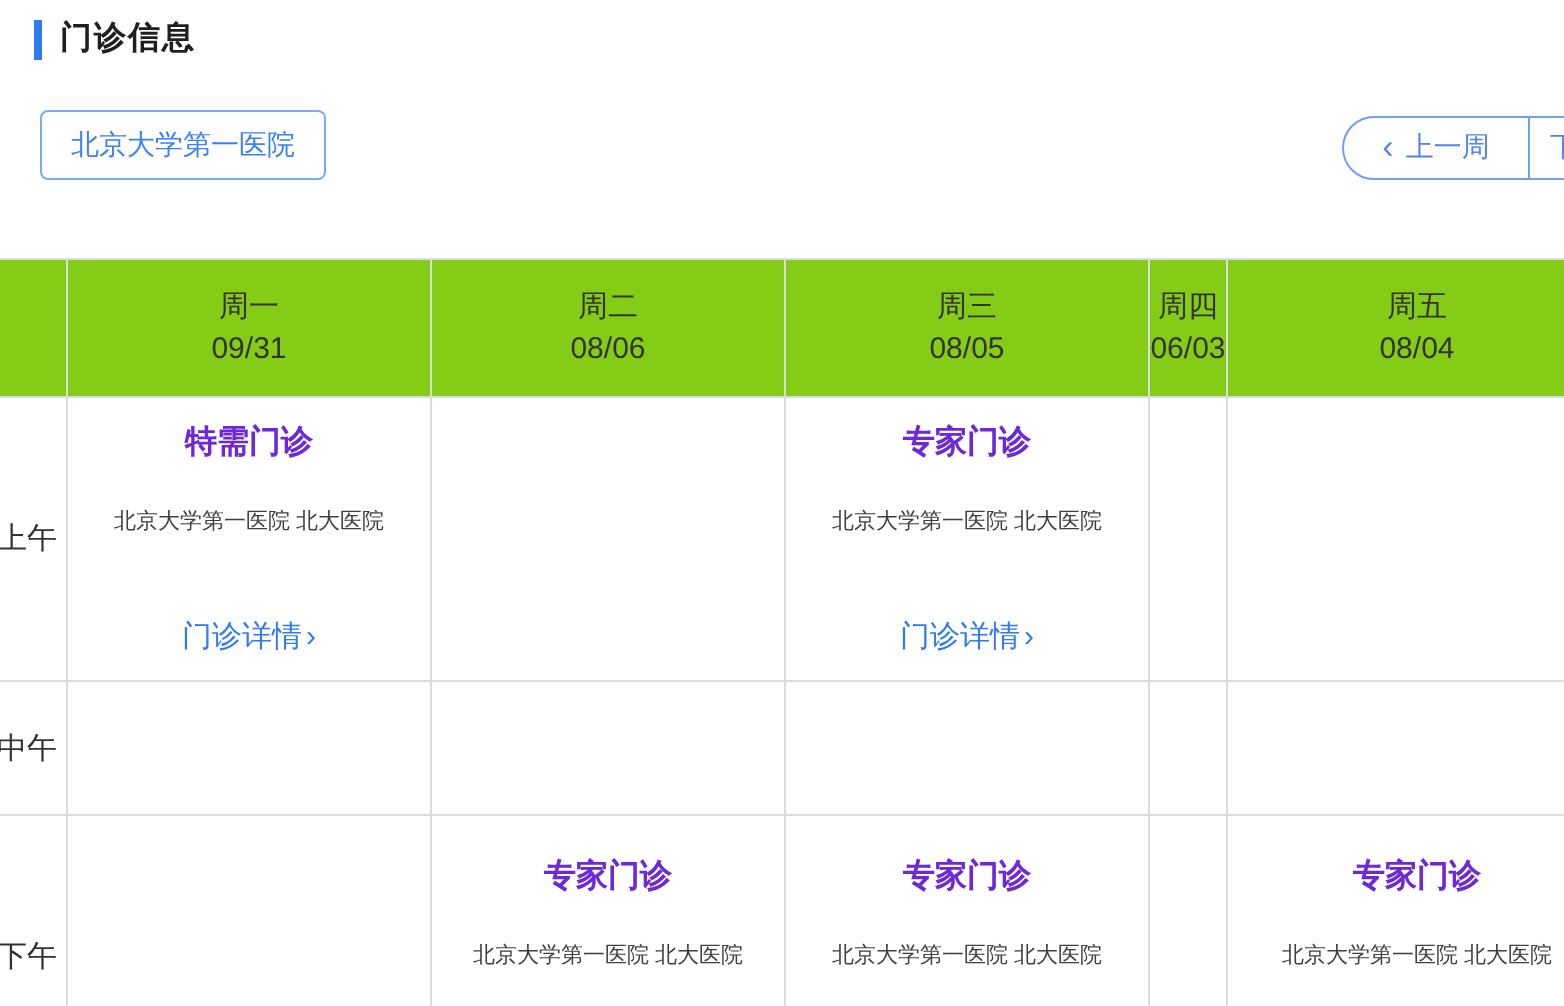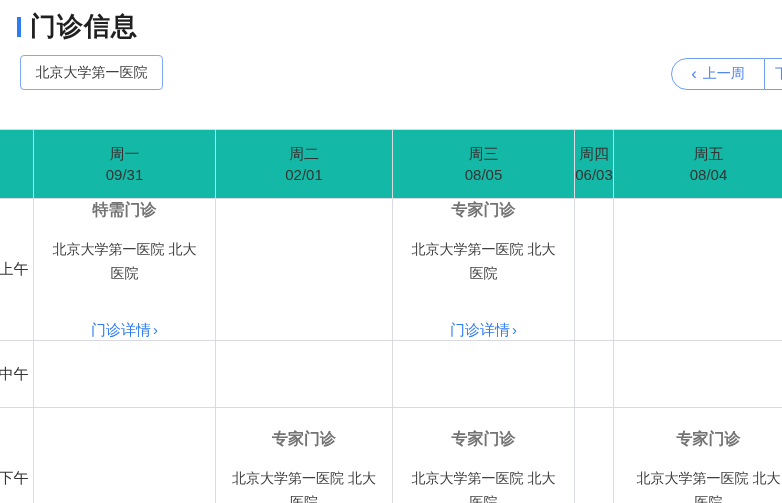--- a/index.html
+++ b/index.html
@@ -16,31 +16,31 @@
   .title-row {
     position: absolute; left: 17px; top: 9px;
     display: flex; align-items: center;
   }
   .title-marker {
     width: 4px; height: 20px;
     background: #2d7cf0;
     margin-right: 9px;
   }
   .page-title {
-    font-size: 26px; font-weight: 700; color: #1f1f1f;
+    font-size: 16px; font-weight: 700; color: #1f1f1f;
     letter-spacing: 1px;
   }
 
   .hospital-btn {
     position: absolute; left: 20px; top: 55px;
     width: 143px; height: 35px;
     box-sizing: border-box;
     border: 1px solid #7ea9f4; border-radius: 4px;
     background: #fff;
-    color: #404040; font-size: 14px;
+    color: #3b82f6; font-size: 14px;
     display: flex; align-items: center; justify-content: center;
     cursor: pointer;
   }
 
   
   .week-nav {
     position: absolute; left: 671px; top: 58px;
     display: flex; height: 32px;
   }
   .nav-btn {
@@ -70,37 +70,37 @@
     width: 810px;
     background: #fff;
   }
   .schedule th, .schedule td {
     border: 1px solid #d9dbe0;
     padding: 0;
     text-align: center;
     vertical-align: middle;
   }
   .schedule thead th {
-    background: #14b8a6;
+    background: #84cc16;
     height: 68px;
     font-weight: 400; font-size: 15px; color: #333;
   }
   .day-label, .day-date { line-height: 21px; }
   tr.row-am   { height: 142px; }
   tr.row-noon { height: 67px;  }
   tr.row-pm   { height: 142px; }
   .time-label { font-size: 15px; color: #333; }
   td.top-align { vertical-align: top; padding-top: 20px; }
 
   .clinic-type {
-    font-size: 16px; font-weight: 700; color: #737373;
+    font-size: 16px; font-weight: 700; color: #6d28d9;
     margin-bottom: 5px; line-height: 22px;
   }
   .clinic-hospital {
-    font-size: 14px; color: #404040; line-height: 24px;
+    font-size: 11px; color: #404040; line-height: 24px;
     max-width: 150px; margin: 16px auto;
   }
   .clinic-link {
     display: inline-block; margin-top: 20px;
     font-size: 15px; color: #2f7bf5;
     cursor: pointer; text-decoration: none;
   }
   .chev-right { margin-left: 2px; }
 </style>
 </head>
@@ -135,21 +135,21 @@
     </colgroup>
     <thead>
       <tr>
         <th></th>
         <th>
           <div class="day-label">周一</div>
           <div class="day-date">09/31</div>
         </th>
         <th>
           <div class="day-label">周二</div>
-          <div class="day-date">02/01</div>
+          <div class="day-date">08/06</div>
         </th>
         <th>
           <div class="day-label">周三</div>
           <div class="day-date">08/05</div>
         </th>
         <th>
           <div class="day-label">周四</div>
           <div class="day-date">06/03</div>
         </th>
         <th>

